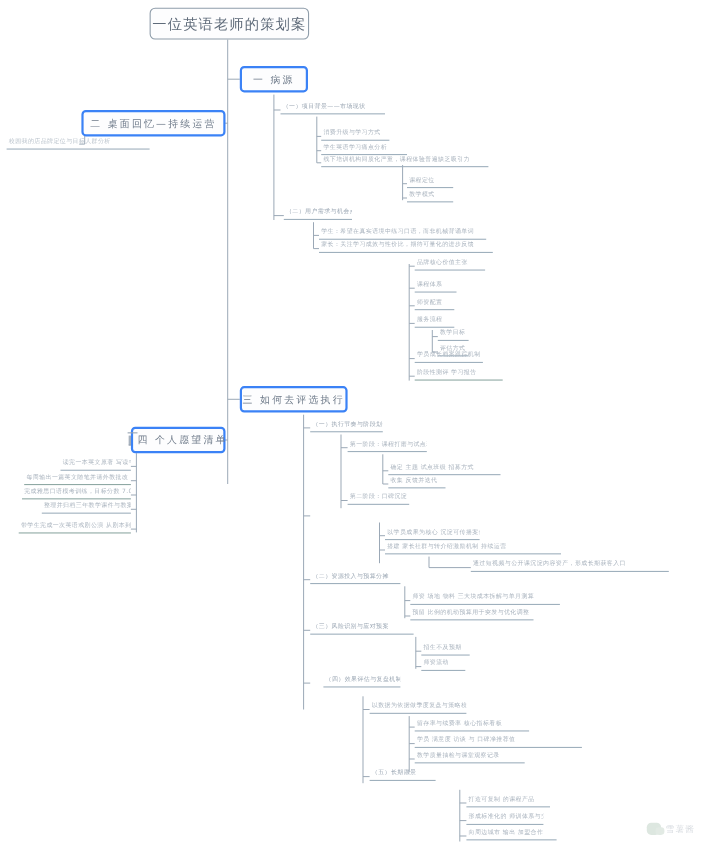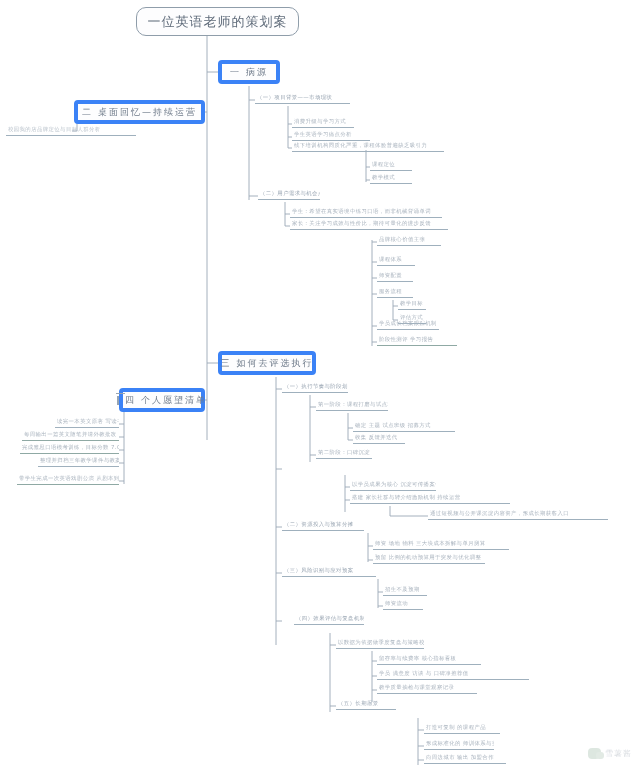--- a/index.html
+++ b/index.html
@@ -16,21 +16,21 @@
   
   .node{
     position:absolute;
     box-sizing:border-box;
     white-space:nowrap;
     color:#7d8896;
     letter-spacing:.4px;
   }
   
   .boxed{
-    border:4px solid #3b82f6;
+    border:2px solid #3b82f6;
     border-radius:4px;
     background:#fdfdfe;
     text-align:center;
     color:#6f7b8a;
     display:flex;align-items:center;justify-content:center;
   }
   .root{
     font-size:13px;
     border:1px solid #8f9daa;
     border-radius:5px;
@@ -170,21 +170,21 @@
       <path d="M372,676 L377,676"></path>
       <path d="M372,690 L377,690"></path>
 
       <path d="M418,718 L418,765"></path>
       <path d="M418,730 L424,730"></path>
       <path d="M418,746 L424,746"></path>
       <path d="M418,760 L424,760"></path>
     </g>
   </svg>
 
-  <div class="node boxed root" style="left:136px;top:7px;width:163px;height:29px;border-radius:10px;">
+  <div class="node boxed root" style="left:136px;top:7px;width:145px;height:29px;">
     <span>一位英语老师的策划案</span>
   </div>
 
   <div class="node boxed lvl1" style="left:218px;top:60px;width:62px;height:24px;">
     <span>一  病源</span>
   </div>
 
   <div class="node boxed lvl1" style="left:74px;top:100px;width:131px;height:24px;">
     <span>二  桌面回忆—持续运营</span>
   </div>

